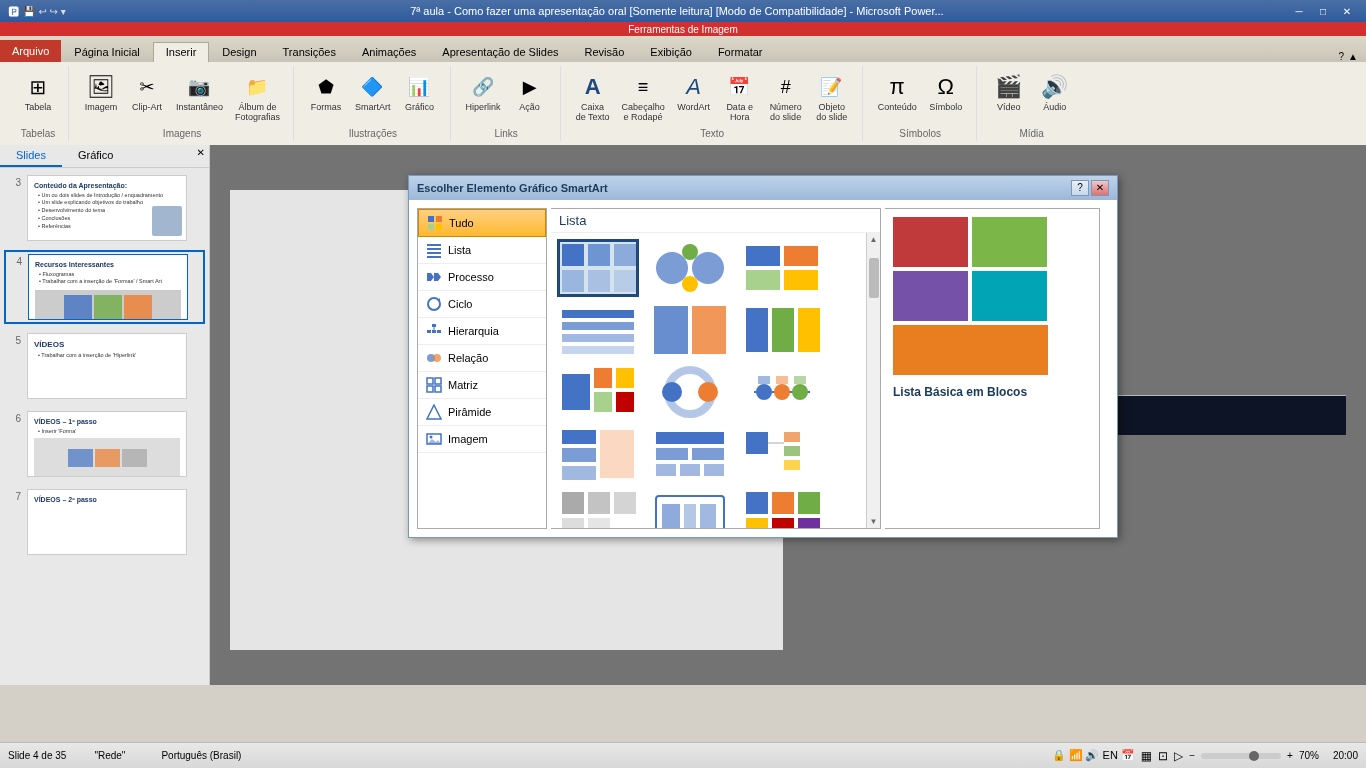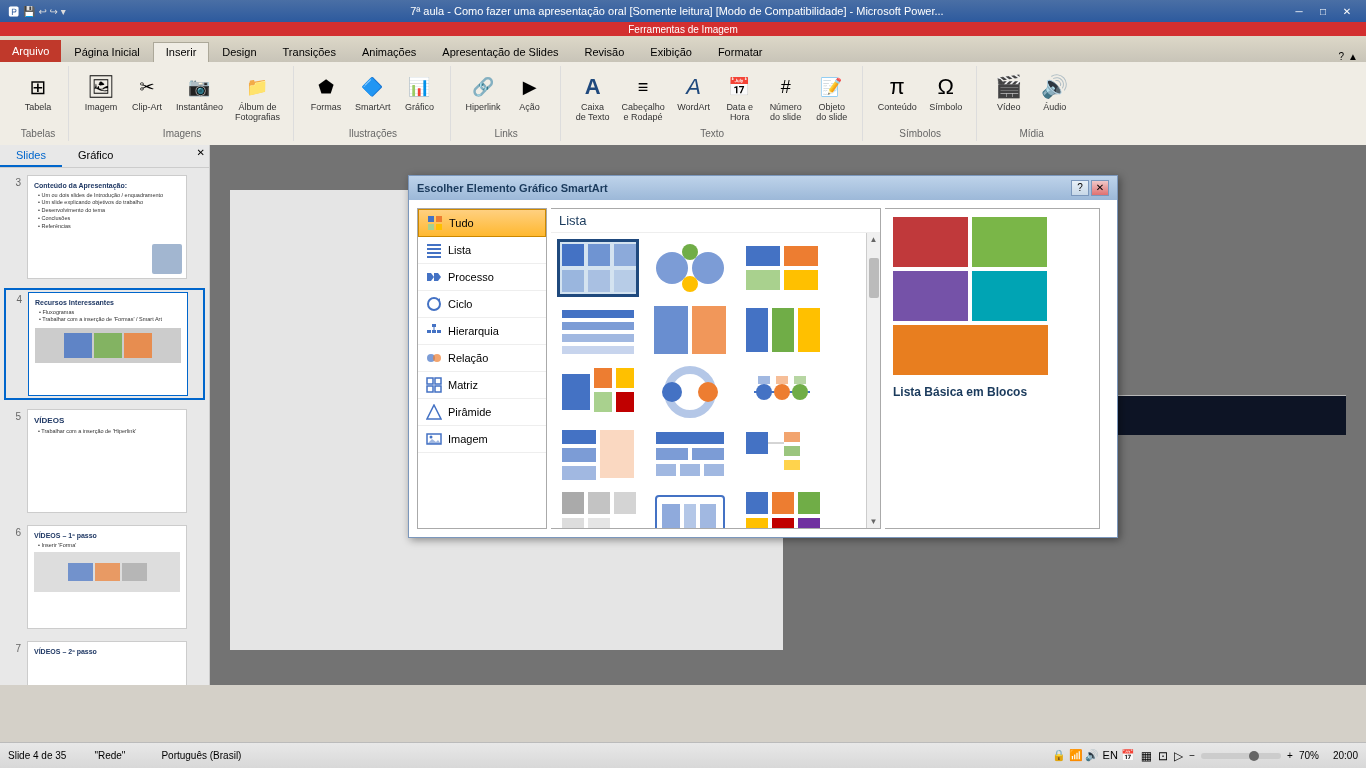--- a/index.html
+++ b/index.html
@@ -36,21 +36,21 @@
     
     .slide-panel { width: 210px; background: #e8e8e8; border-right: 1px solid #ccc; display: flex; flex-direction: column; }
     .panel-tabs { display: flex; border-bottom: 1px solid #ccc; }
     .panel-tab { padding: 4px 16px; font-size: 11px; cursor: pointer; border-bottom: 2px solid transparent; }
     .panel-tab.active { border-bottom-color: #0066cc; color: #0066cc; }
     
     .slides-list { flex: 1; overflow-y: auto; padding: 4px; }
     .slide-item { display: flex; gap: 6px; margin-bottom: 6px; cursor: pointer; padding: 2px; border: 1px solid transparent; }
     .slide-item.active { border-color: #0066cc; }
     .slide-number { font-size: 10px; color: #666; width: 14px; text-align: right; padding-top: 2px; }
-    .slide-thumb { width: 160px; height: 104px; background: white; border: 1px solid #ccc; position: relative; overflow: hidden; }
+    .slide-thumb { width: 160px; height: 66px; background: white; border: 1px solid #ccc; position: relative; overflow: hidden; }
     
     
     .thumb-content { width: 100%; height: 100%; padding: 6px; font-size: 6px; }
     .thumb-title { font-weight: bold; font-size: 7px; color: #1f3864; margin-bottom: 3px; }
     .thumb-bullet { color: #333; margin-left: 4px; font-size: 5.5px; line-height: 1.4; }
     
     
     .canvas-area { flex: 1; background: #808080; display: flex; align-items: center; justify-content: flex-start; padding: 20px; position: relative; overflow: hidden; }
     
     

